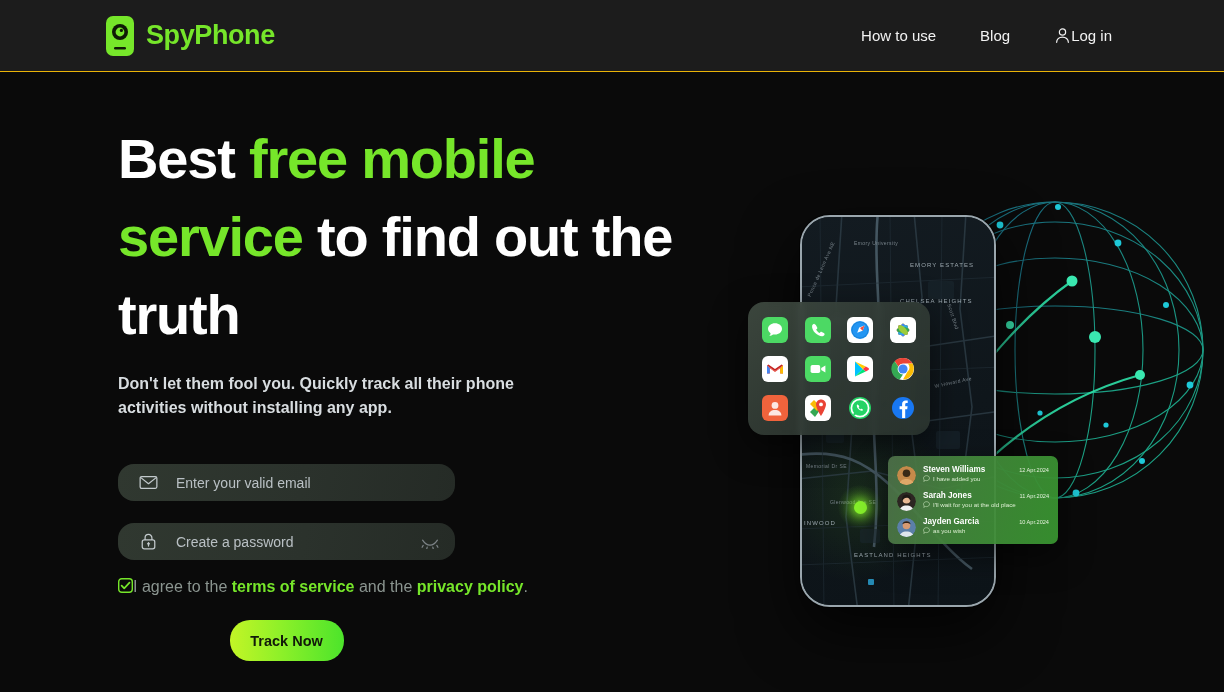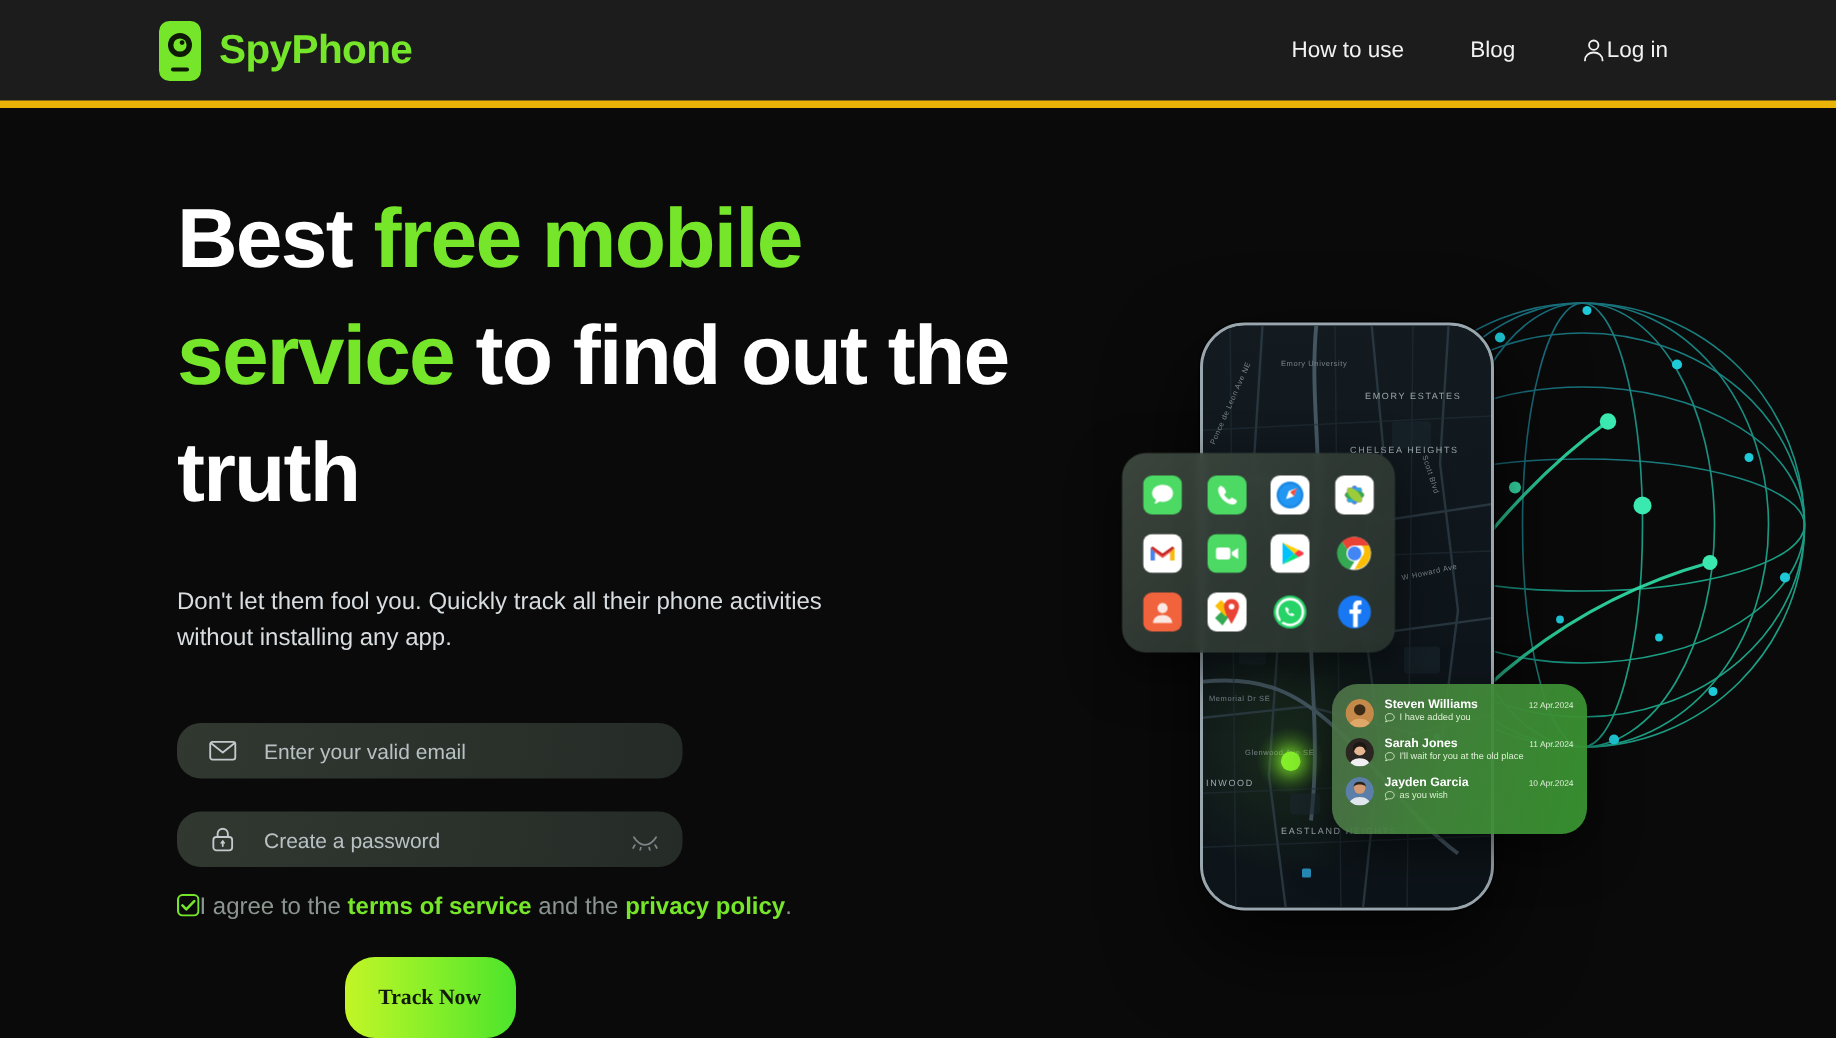--- a/index.html
+++ b/index.html
@@ -21,21 +21,21 @@
     overflow: hidden;
   }
 
   
   .header {
     position: absolute;
     top: 0; left: 0;
     width: 1224px;
     height: 72px;
     background: #1c1c1c;
-    border-bottom: 5px solid #eab308;
+    border-bottom: 1px solid #eab308;
     display: flex;
     align-items: center;
   }
 
   .brand {
     position: absolute;
     left: 105px;
     display: flex;
     align-items: center;
     gap: 11px;
@@ -81,25 +81,26 @@
     font-size: 56px;
     font-weight: 700;
     line-height: 78px;
     color: #ffffff;
     letter-spacing: -1.2px;
     width: 560px;
   }
   .headline .accent { color: #76e62a; }
 
   .subhead {
-    margin-top: 36px;
+    margin-top: 18px;
     font-size: 16px;
     line-height: 24px;
     color: #d8dde0;
     width: 430px;
+    font-weight: bold;
   }
 
   
   .form { margin-top: 44px; }
 
   .field {
     position: relative;
     width: 337px;
     height: 37px;
     border-radius: 16px;
@@ -156,25 +157,25 @@
     width: 337px;
     display: flex;
     justify-content: center;
     margin-top: 24px;
   }
   .cta {
     border: none;
     outline: none;
     padding: 0;
     width: 114px;
-    height: 54px;
+    height: 41px;
     border-radius: 20px;
     background: linear-gradient(90deg, #c3f526 0%, #8df029 45%, #4ce42b 100%);
     color: #121a0a;
-    font-family: Liberation Serif, serif;
+    font-family: Liberation Sans, sans-serif;
     font-size: 14.5px;
     font-weight: 700;
     cursor: pointer;
     text-align: center;
   }
 
   
   .hero-right {
     position: absolute;
     left: 700px;
@@ -268,22 +269,22 @@
     padding: 8px 6px;
   }
   .app-icon { width: 26px; height: 26px; display: block; }
 
   
   .messages {
     position: absolute;
     left: 188px;
     top: 366px;
     width: 170px;
-    height: 100px;
-    border-radius: 17px;
+    height: 88px;
+    border-radius: 7px;
     background: linear-gradient(105deg, rgba(78,112,74,0.93) 0%, rgba(66,134,58,0.95) 45%, rgba(56,148,48,0.95) 100%);
     box-shadow: 0 12px 32px rgba(0,0,0,0.5);
     padding: 9px 9px 0 9px;
     overflow: hidden;
   }
   .msg-row {
     display: flex;
     align-items: flex-start;
     gap: 7px;
     margin-bottom: 6px;

